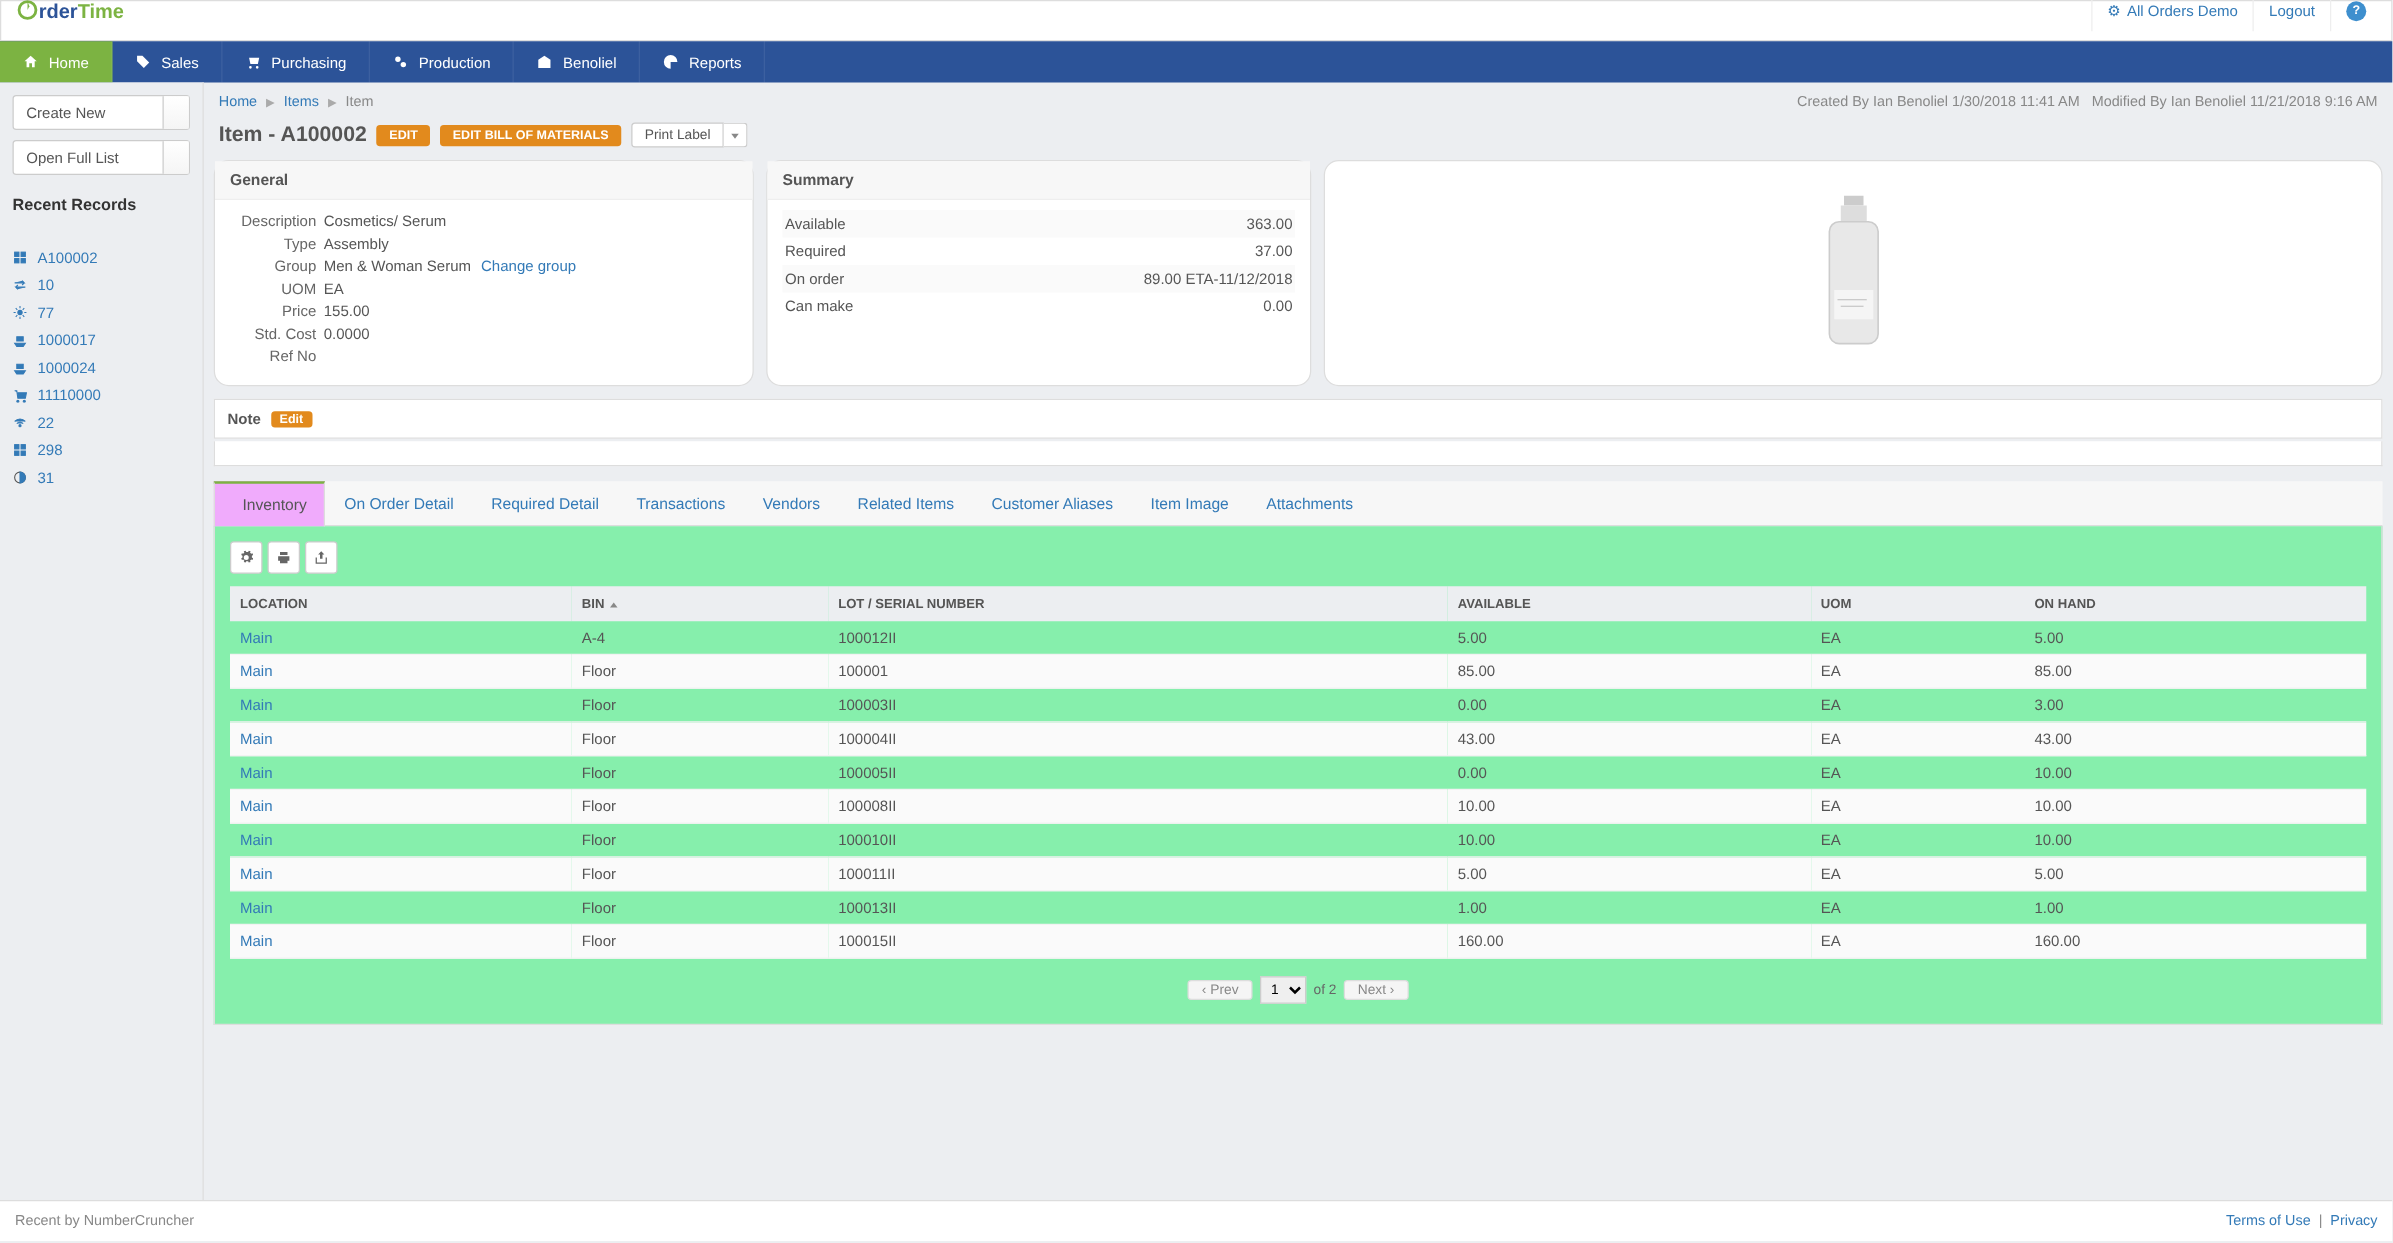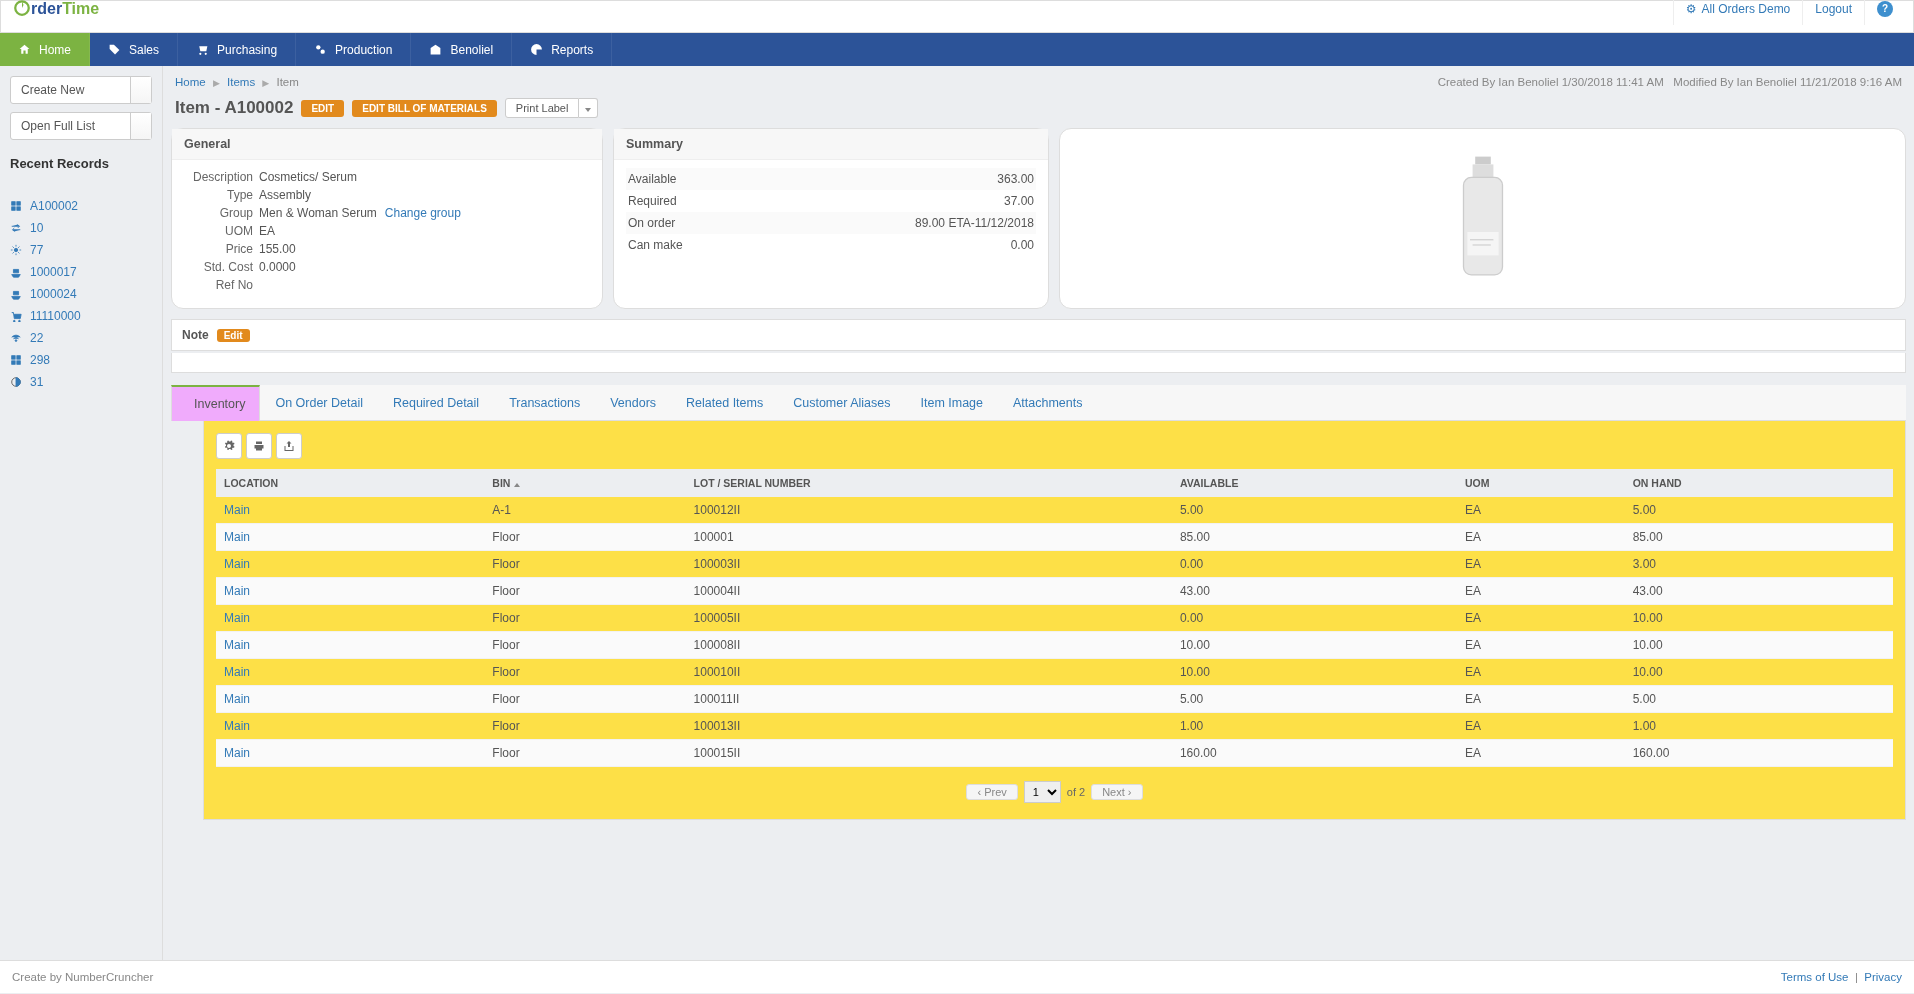--- a/index.html
+++ b/index.html
@@ -65,21 +65,21 @@
 
 .notepanel { background: #fff; border: 1px solid #ddd; padding: 8px 10px; margin-bottom: 2px; display: flex; align-items: center; gap: 8px; }
 .notepanel .t { font-weight: bold; color: #555; }
 .note-edit { background: #e28a1d; color: #fff; border: none; border-radius: 3px; padding: 1px 7px; font-size: 10px; font-weight: bold; cursor: pointer; }
 .notebody { background: #fff; border: 1px solid #ddd; border-top: none; height: 20px; margin-bottom: 12px; }
 
 .tabs { display: flex; border-bottom: 1px solid #ddd; background: #f7f7f7; }
 .tabs .tab { padding: 10px 14px; color: #337ab7; cursor: pointer; font-size: 12.5px; border: 1px solid transparent; border-bottom: none; margin-bottom: -1px; }
 .tabs .tab.active { background: #f0abfc; color: #555; border-color: #ddd; border-top: 2px solid #7cb342; font-weight: normal; padding-left: 22px; }
 
-.tabcontent { background: #fde047; border: 1px solid #ddd; border-top: none; padding: 12px; margin-left: 32px; }
+.tabcontent { background: #86efac; border: 1px solid #ddd; border-top: none; padding: 12px; }
 .tblactions { display: flex; gap: 4px; margin-bottom: 10px; }
 .tblactions button { background: #fff; border: 1px solid #ccc; border-radius: 3px; width: 26px; height: 26px; cursor: pointer; display: flex; align-items: center; justify-content: center; }
 .tblactions svg { width: 12px; height: 12px; fill: #666; }
 
 table.inv { width: 100%; border-collapse: collapse; font-size: 12px; }
 table.inv th { background: #eceef1; text-align: left; padding: 8px 8px; font-size: 10.5px; color: #555; font-weight: bold; }
 table.inv td { padding: 6px 8px; border-bottom: 1px solid #f2f2f2; }
 table.inv tr:nth-child(even) td { background: #fafafa; }
 table.inv td a { color: #337ab7; }
 .sort-caret { width: 0; height: 0; border-left: 3px solid transparent; border-right: 3px solid transparent; border-bottom: 4px solid #888; display: inline-block; margin-left: 4px; }
@@ -359,21 +359,21 @@
           <th style="width:12%"><span>BIN</span><span class="sort-caret"></span></th>
           <th style="width:29%">LOT / SERIAL NUMBER</th>
           <th style="width:17%">AVAILABLE</th>
           <th style="width:10%">UOM</th>
           <th style="width:16%">ON HAND</th>
         </tr>
           </thead>
         <tbody>
             <tr>
               <td><a>Main</a></td>
-              <td>A-1</td>
+              <td>A-4</td>
               <td>100012II</td>
               <td>5.00</td>
               <td>EA</td>
               <td>5.00</td>
             </tr>
             <tr>
               <td><a>Main</a></td>
               <td>Floor</td>
               <td>100001</td>
               <td>85.00</td>
@@ -450,15 +450,15 @@
         <button>‹ <span>Prev</span></button>
         <select><option>1</option></select>
         <span class="of">of 2</span>
         <button><span>Next</span> ›</button>
       </div>
     </div>
   </div>
 </div>
 
 <div class="footer">
-  <span>Create by NumberCruncher</span>
+  <span>Recent by NumberCruncher</span>
   <span><a>Terms of Use</a>&nbsp;&nbsp;|&nbsp;&nbsp;<a>Privacy</a></span>
 </div>
 
 </body></html>

